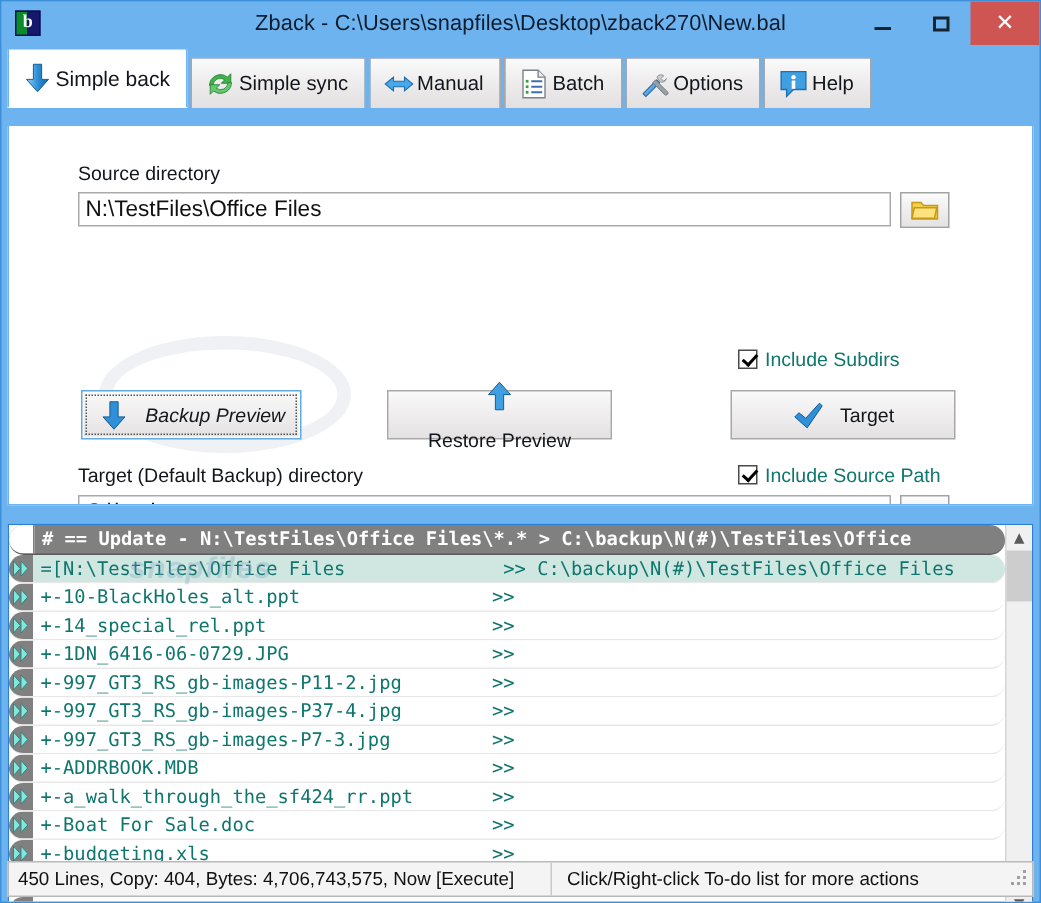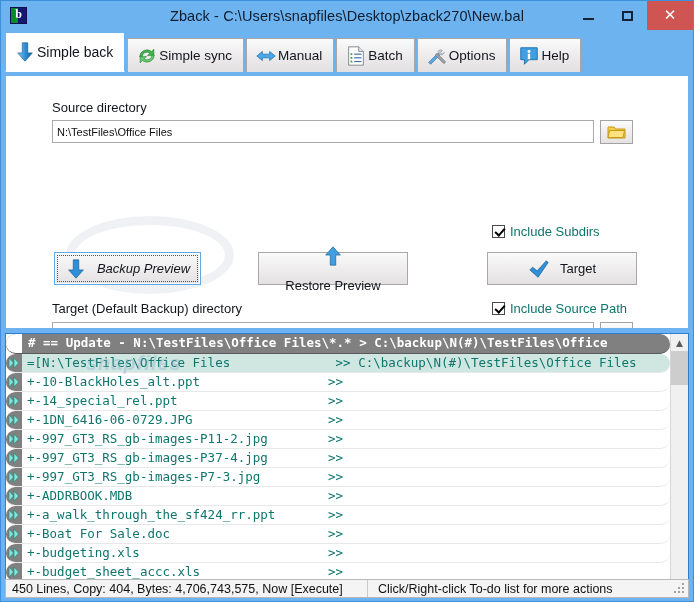--- a/index.html
+++ b/index.html
@@ -146,21 +146,21 @@
   .tab-icon {
     width: 22px;
     height: 22px;
     flex: none;
     display: block;
   }
 
   
   .panel {
     position: relative;
-    margin: 4px 4px;
+    margin: 12px 4px;
     height: 253px;
     background: #ffffff;
     border: 1px solid #6cb3ef;
     border-top: none;
     box-sizing: border-box;
     overflow: hidden;
   }
   .wm {
     position: absolute;
     left: 60px;
@@ -176,21 +176,21 @@
     font-size: 13px;
     color: #12161c;
     user-select: none;
   }
   .text-input {
     position: absolute;
     box-sizing: border-box;
     border: 1px solid #aaaaaa;
     background: #ffffff;
     font-family: "Liberation Sans", sans-serif;
-    font-size: 11px;
+    font-size: 15px;
     color: #111111;
     padding: 0 4px;
     outline: none;
     height: 23px;
     line-height: 21px;
   }
   .folder-btn {
     position: absolute;
     width: 33px;
     height: 24px;
@@ -363,21 +363,21 @@
     height: 34px;
     background: #cdcdcd;
   }
 
   
   .statusbar {
     position: absolute;
     left: 4px;
     right: 4px;
     bottom: 3px;
-    height: 19px;
+    height: 24px;
     box-sizing: border-box;
     background: #f4f4f4;
     border: 1px solid #b9b9b9;
     display: flex;
     align-items: center;
     font-size: 12.5px;
     color: #111111;
     user-select: none;
   }
   .sb-cell { padding: 0 6px; line-height: 20px; }

